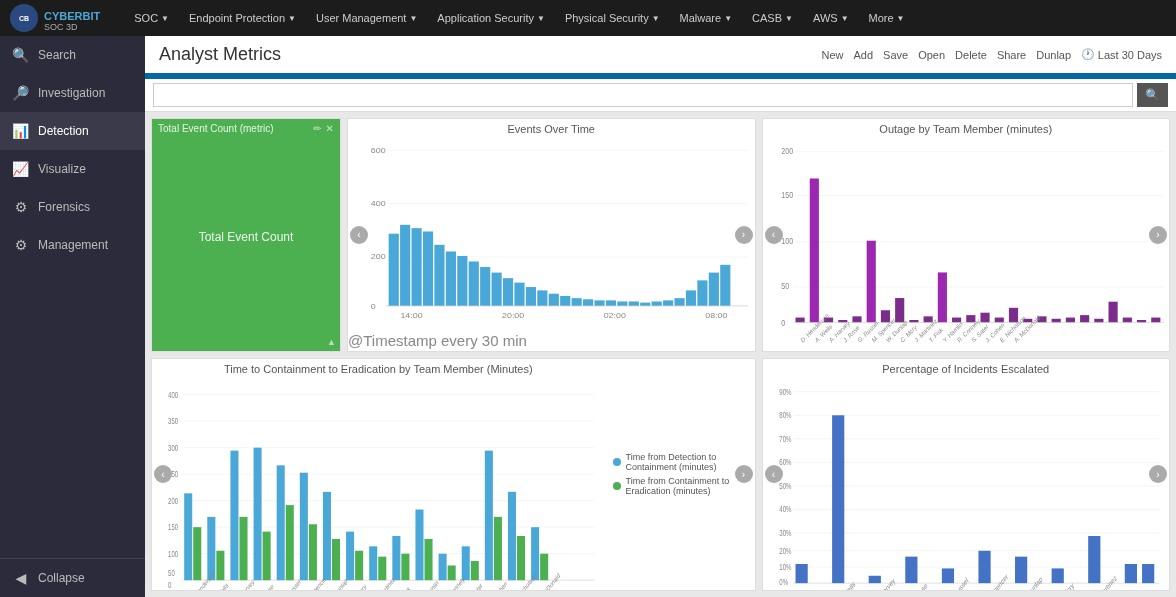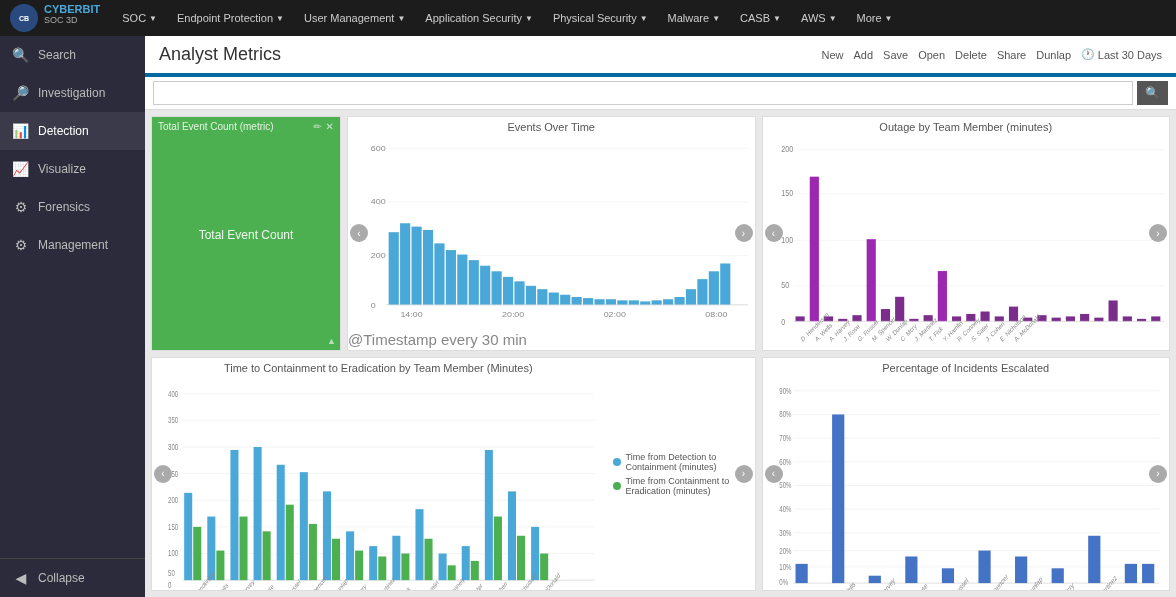--- a/index.html
+++ b/index.html
@@ -9,23 +9,23 @@
     .top-nav {
       background: #1c1c1c;
       height: 36px;
       display: flex;
       align-items: center;
       padding: 0 10px;
       gap: 4px;
     }
     .logo-area {
       display: flex;
-      align-items: flex-start;
+      align-items: flex-end;
       gap: 6px;
-      margin-right: 10px;
+      margin-right: 22px;
     }
     .logo-circle {
       width: 28px; height: 28px;
       border-radius: 50%;
       background: #2a4a7f;
       display: flex; align-items: center; justify-content: center;
       font-size: 8px; color: white; font-weight: bold;
     }
     .logo-text { color: #4aa8d8; font-weight: bold; font-size: 11px; line-height: 1; }
     .logo-sub { color: #aaa; font-size: 9px; }
@@ -85,21 +85,21 @@
       overflow: hidden;
     }
 
     
     .content-header {
       background: #fff;
       padding: 8px 14px;
       display: flex;
       align-items: center;
       justify-content: space-between;
-      border-bottom: 4px solid #0369a1;
+      border-bottom: 6px solid #0369a1;
       flex-shrink: 0;
     }
     .content-title {
       font-size: 18px;
       color: #333;
       font-weight: 300;
     }
     .header-actions {
       display: flex;
       align-items: center;

